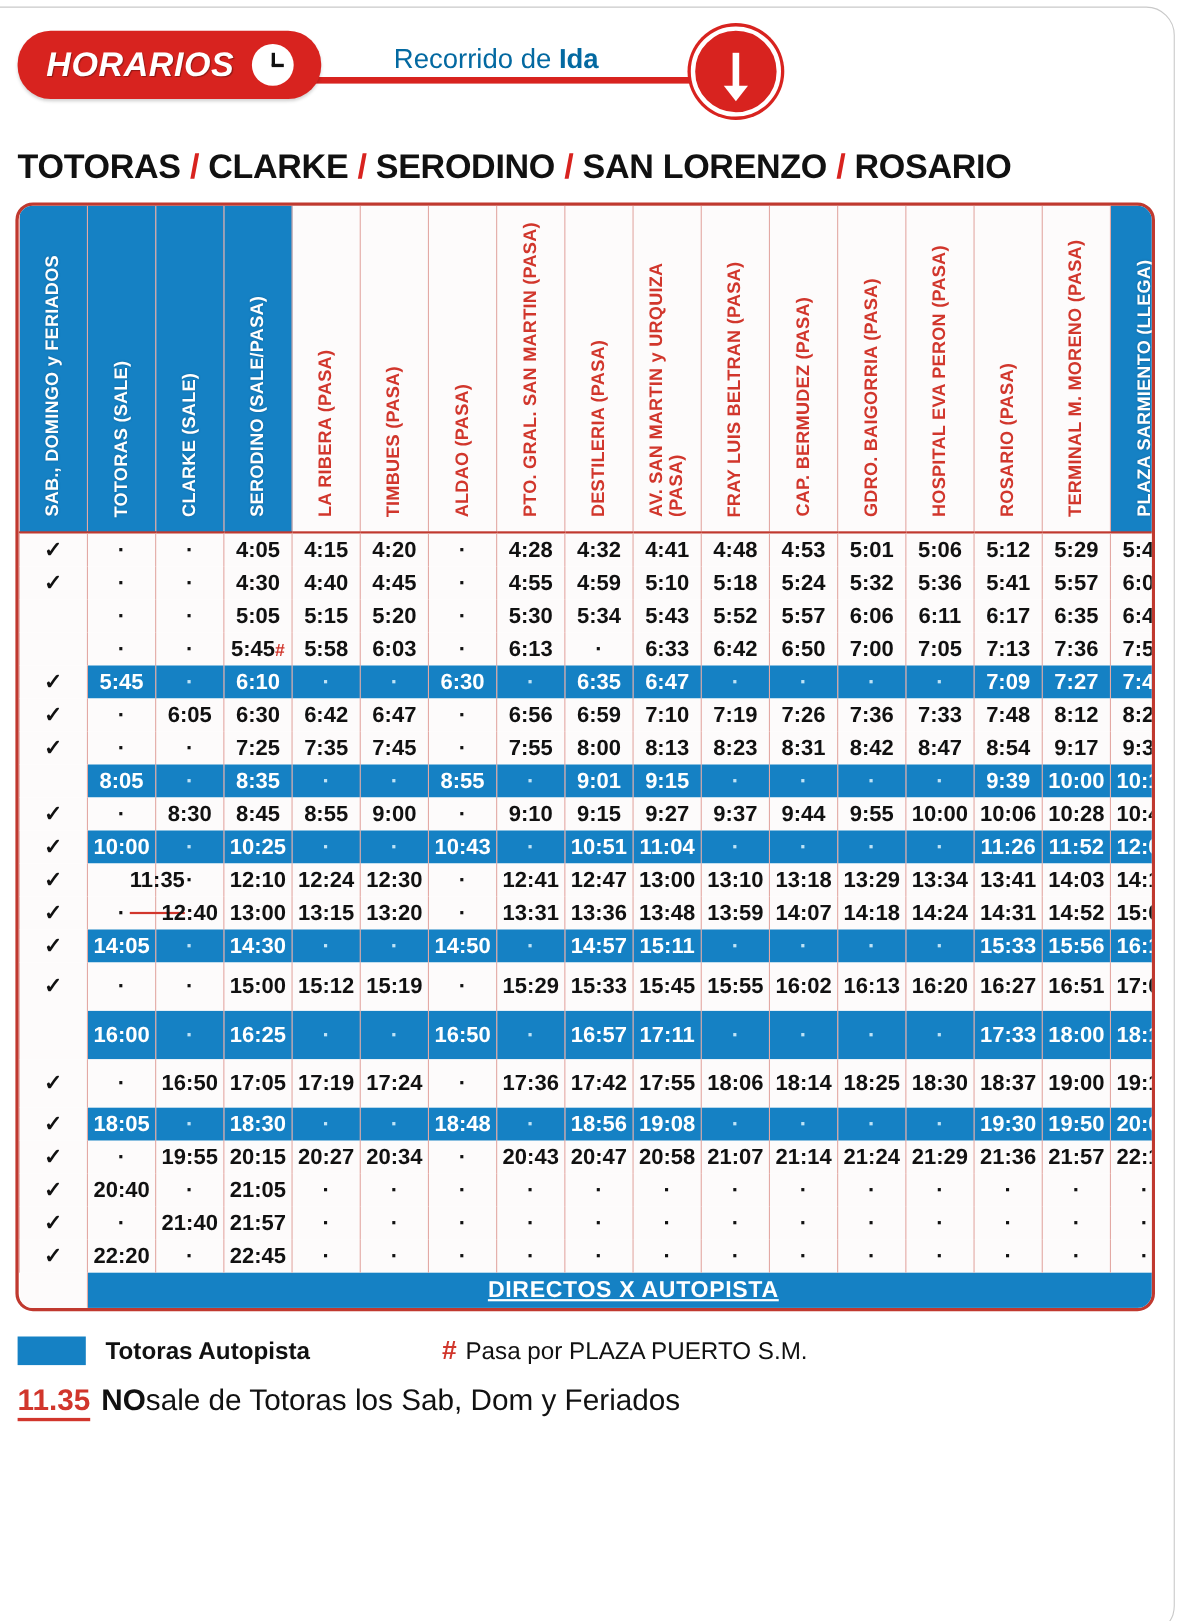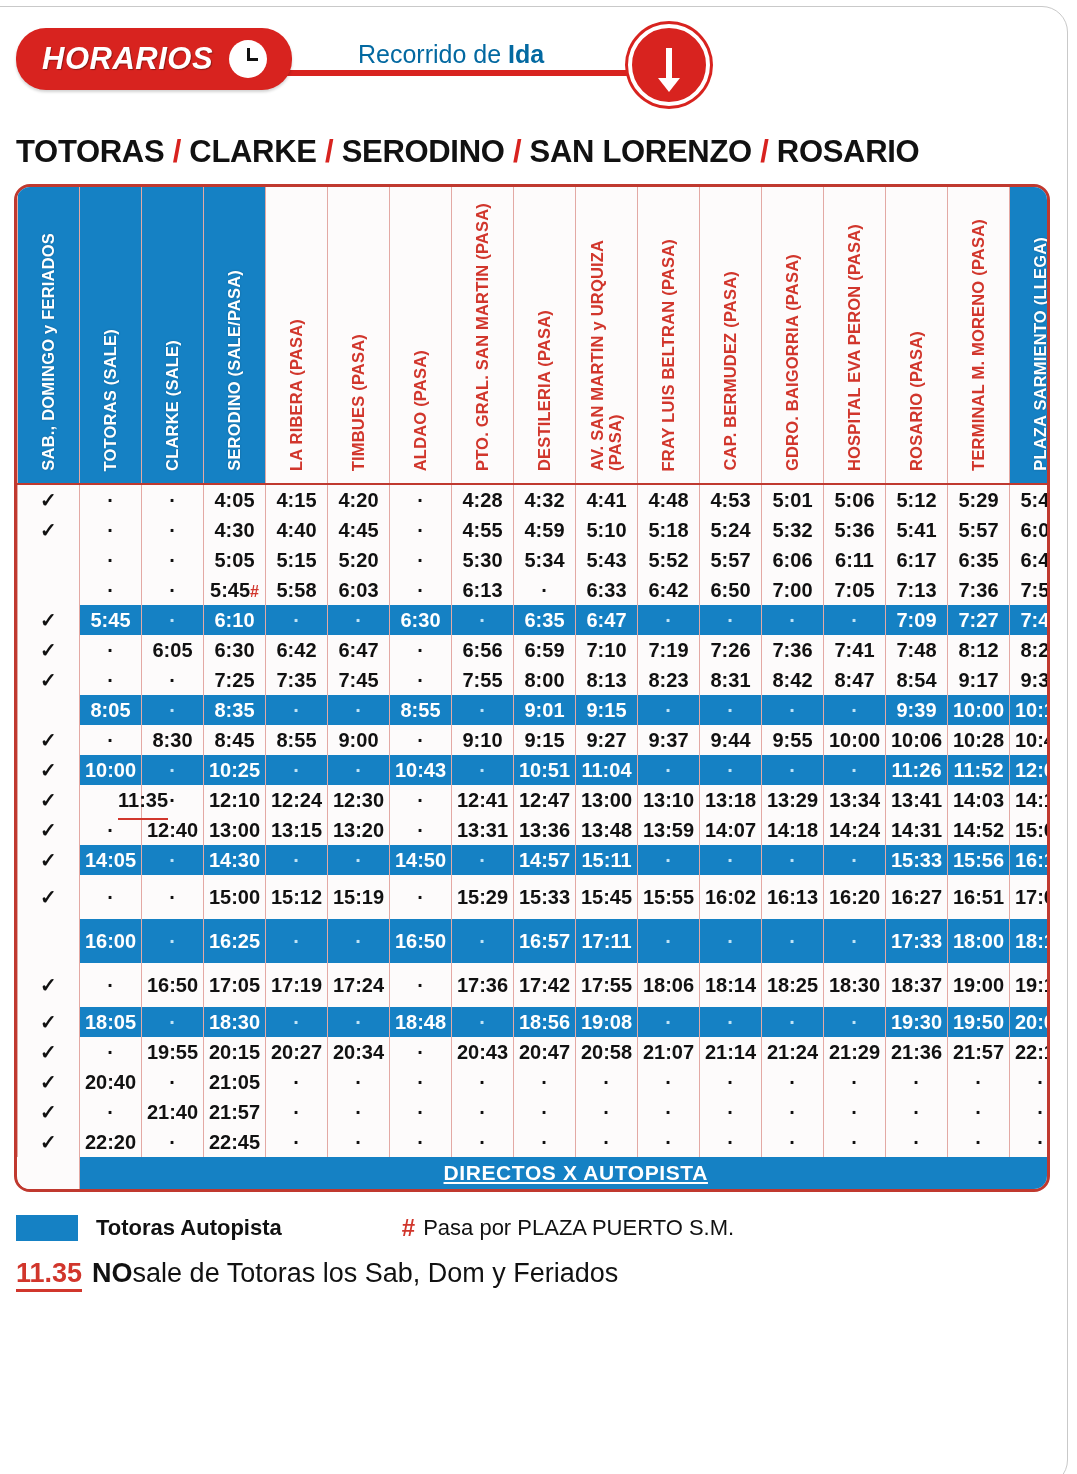--- a/index.html
+++ b/index.html
@@ -210,21 +210,21 @@
     color: #111;
     border-left: none;
   }
   td.plain { background: #fdfbfb; }
   tr.direct td.cell { background: #1581c4; color: #ffffff; }
   tr.direct td.cell .dash { color: #bfe3f6; }
   .dash { color: #111111; font-weight: bold; }
   .hash { color: #d1362c; font-size: 16px; vertical-align: baseline; }
   .ul-red {
     border-bottom: 2.5px solid #d1362c;
-    padding-bottom: 7px;
+    padding-bottom: 18px;
     margin-left: 38px;
   }
 
   
   tr.banner td {
     background: #1581c4;
     color: #ffffff;
     height: 32px;
     font-size: 21px;
     font-weight: bold;
@@ -449,21 +449,21 @@
             <td class="plain"><span>6:30</span></td>
             <td class="plain"><span>6:42</span></td>
             <td class="plain"><span>6:47</span></td>
             <td class="plain"><span class="dash">·</span></td>
             <td class="plain"><span>6:56</span></td>
             <td class="plain"><span>6:59</span></td>
             <td class="plain"><span>7:10</span></td>
             <td class="plain"><span>7:19</span></td>
             <td class="plain"><span>7:26</span></td>
             <td class="plain"><span>7:36</span></td>
-            <td class="plain"><span>7:41</span></td>
+            <td class="plain"><span>7:33</span></td>
             <td class="plain"><span>7:48</span></td>
             <td class="plain"><span>8:12</span></td>
             <td class="plain"><span>8:28</span></td>
           </tr>
           <tr>
             <td class="chk">✓</td>
             <td class="plain"><span class="dash">·</span></td>
             <td class="plain"><span class="dash">·</span></td>
             <td class="plain"><span>7:25</span></td>
             <td class="plain"><span>7:35</span></td>

